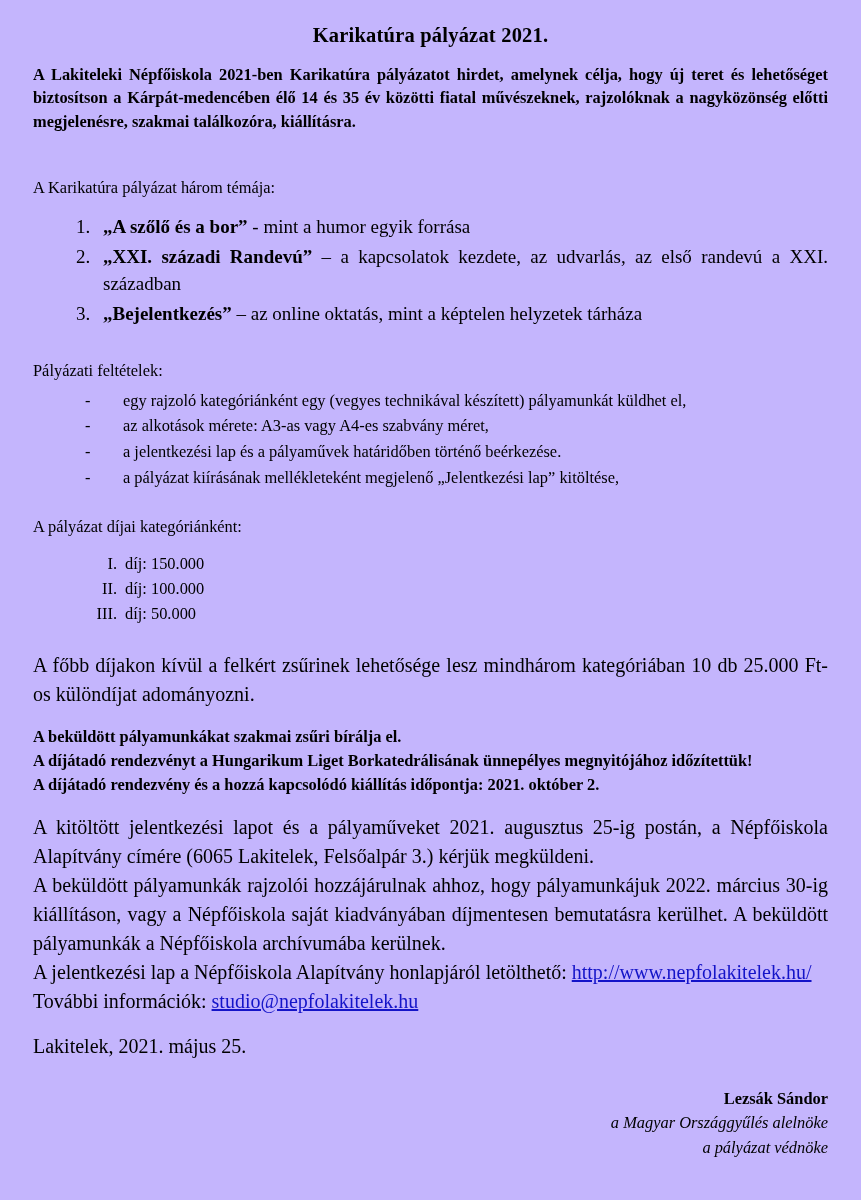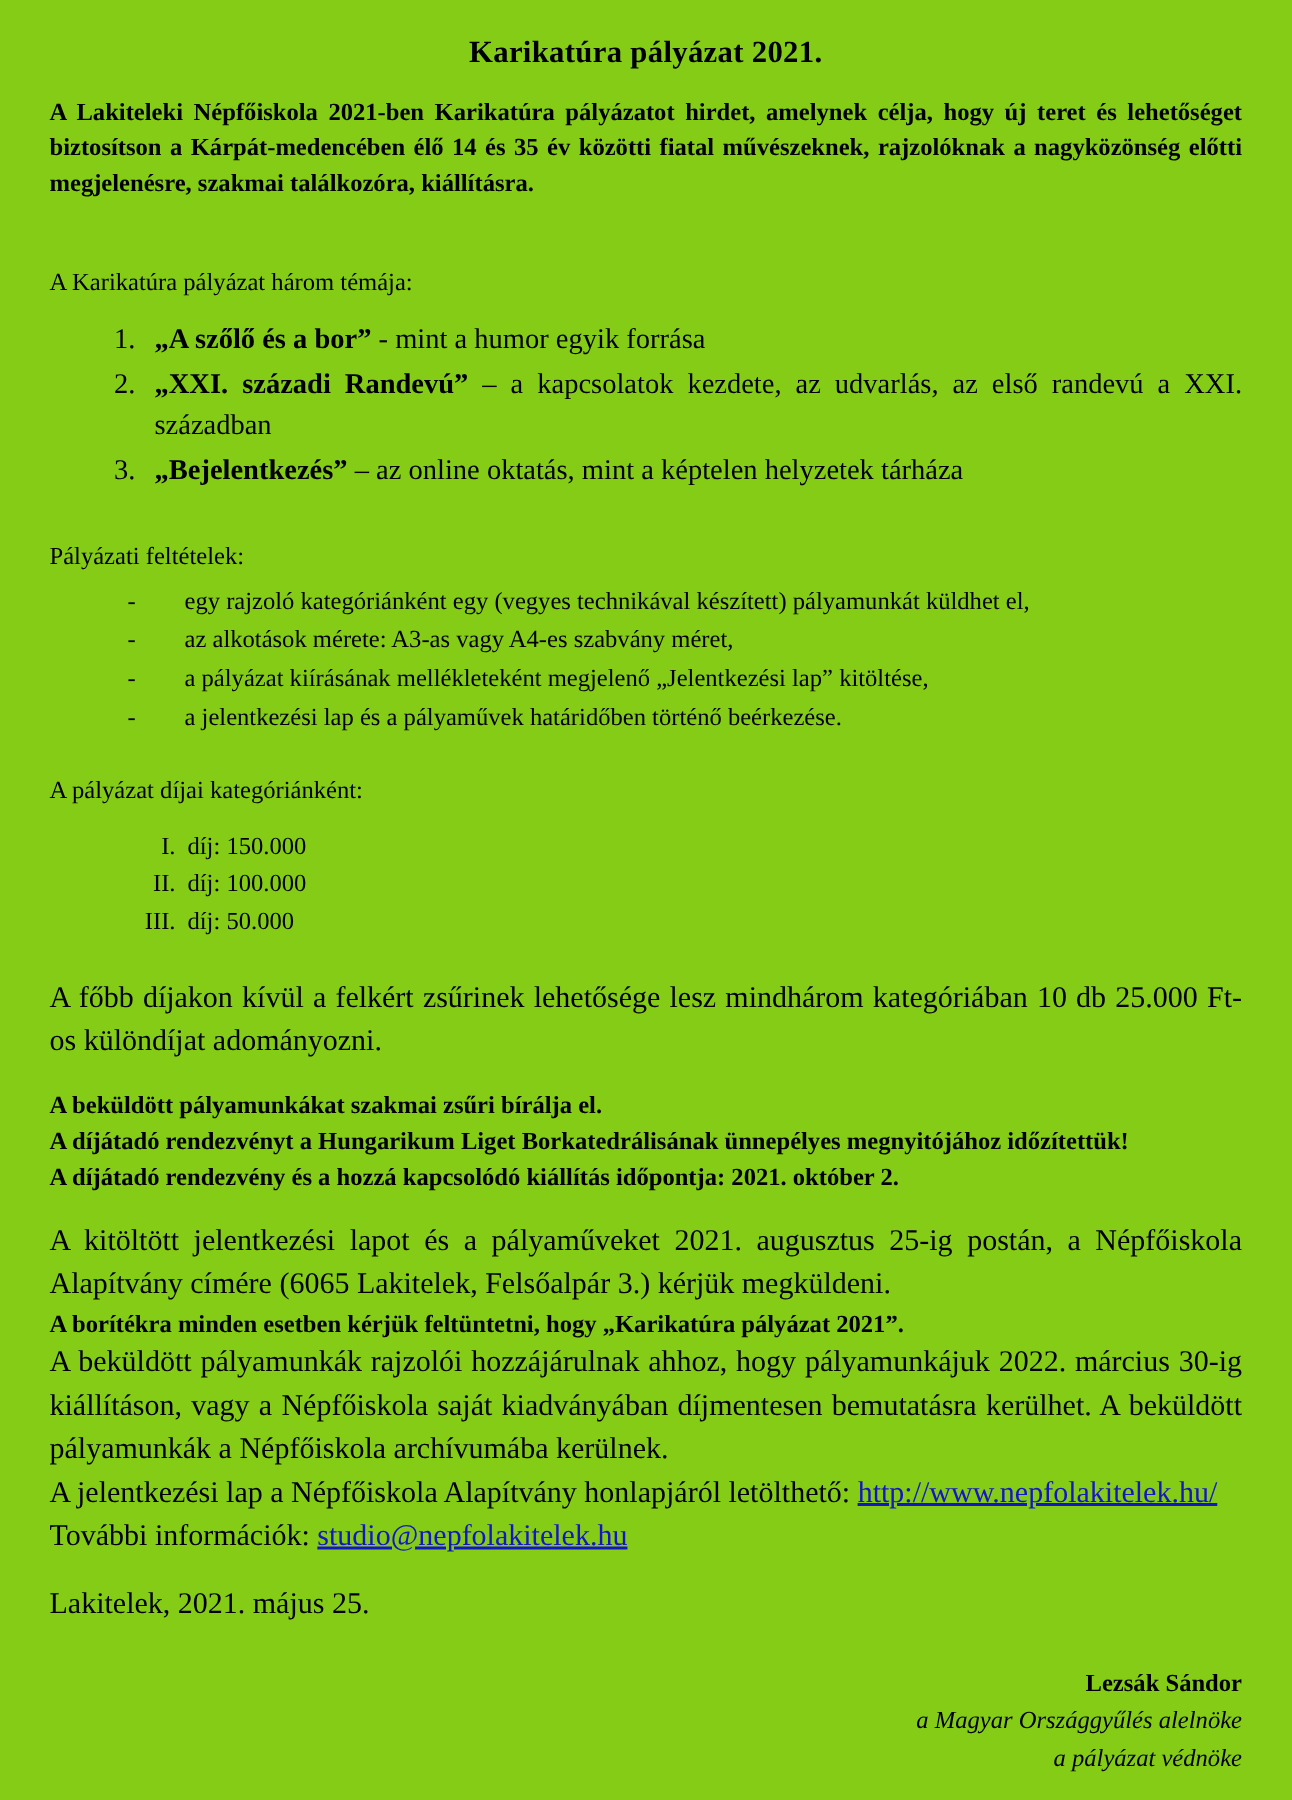--- a/index.html
+++ b/index.html
@@ -11,21 +11,21 @@
     width: 861px;
     min-height: 1200px;
     font-family: "Liberation Serif", "DejaVu Serif", serif;
     color: #000000;
   }
   .page {
     width: 861px;
     min-height: 1200px;
     box-sizing: border-box;
     padding: 18px 33px 10px 33px;
-    background: #84cc16;
+    background: #c4b5fd;
   }
   .doc-title {
     text-align: center;
     font-size: 20.5px;
     font-weight: bold;
     margin: 6px 0 16px 0;
     letter-spacing: 0.2px;
   }
   p {
     margin: 0;
@@ -169,22 +169,22 @@
     </li>
   </ol>
 
   <div class="spacer-xl"></div>
 
   <p class="bold-head">Pályázati feltételek:</p>
 
   <ul class="dashlist">
     <li>egy rajzoló kategóriánként egy (vegyes technikával készített) pályamunkát küldhet el,</li>
     <li>az alkotások mérete: A3-as vagy A4-es szabvány méret,</li>
+    <li>a jelentkezési lap és a pályaművek határidőben történő beérkezése.</li>
     <li>a pályázat kiírásának mellékleteként megjelenő „Jelentkezési lap” kitöltése,</li>
-    <li>a jelentkezési lap és a pályaművek határidőben történő beérkezése.</li>
   </ul>
 
   <div class="spacer-lg"></div>
 
   <p class="bold-head">A pályázat díjai kategóriánként:</p>
 
   <ol class="prizes">
     <li>
       <span class="roman">I.</span>
       <span>díj: 150.000</span>
@@ -205,21 +205,20 @@
 
   <div class="spacer-md"></div>
 
   <p class="bold-block">A beküldött pályamunkákat szakmai zsűri bírálja el.</p>
   <p class="bold-block">A díjátadó rendezvényt a Hungarikum Liget Borkatedrálisának ünnepélyes megnyitójához időzítettük!</p>
   <p class="bold-block">A díjátadó rendezvény és a hozzá kapcsolódó kiállítás időpontja: 2021. október 2.</p>
 
   <div class="spacer-md"></div>
 
   <p class="body-text">A kitöltött jelentkezési lapot és a pályaműveket 2021. augusztus 25-ig postán, a Népfőiskola Alapítvány címére (6065 Lakitelek, Felsőalpár 3.) kérjük megküldeni.</p>
-  <p class="bold-block">A borítékra minden esetben kérjük feltüntetni, hogy „Karikatúra pályázat 2021”.</p>
   <p class="body-text">A beküldött pályamunkák rajzolói hozzájárulnak ahhoz, hogy pályamunkájuk 2022. március 30-ig kiállításon, vagy a Népfőiskola saját kiadványában díjmentesen bemutatásra kerülhet. A beküldött pályamunkák a Népfőiskola archívumába kerülnek.</p>
 
   <p class="body-text left">
     <span>A jelentkezési lap a Népfőiskola Alapítvány honlapjáról letölthető: </span><a class="link" href="#">http://www.nepfolakitelek.hu/</a>
   </p>
 
   <p class="body-text left">
     <span>További információk: </span><a class="link" href="#">studio@nepfolakitelek.hu</a>
   </p>
 

